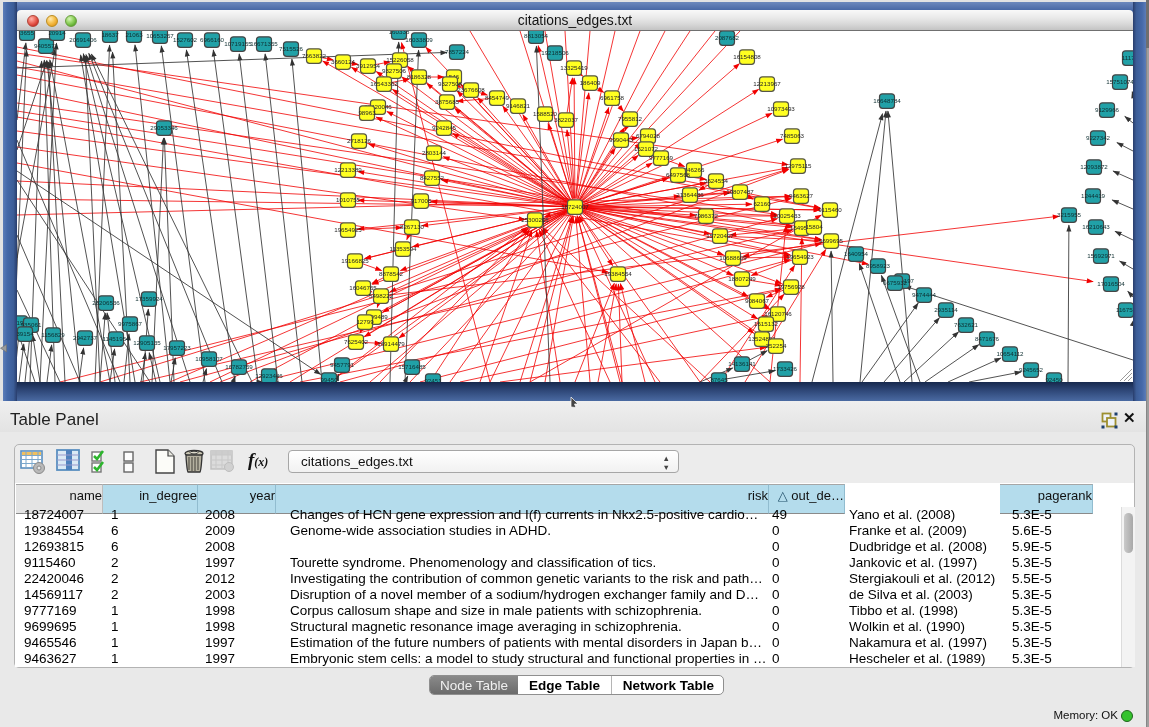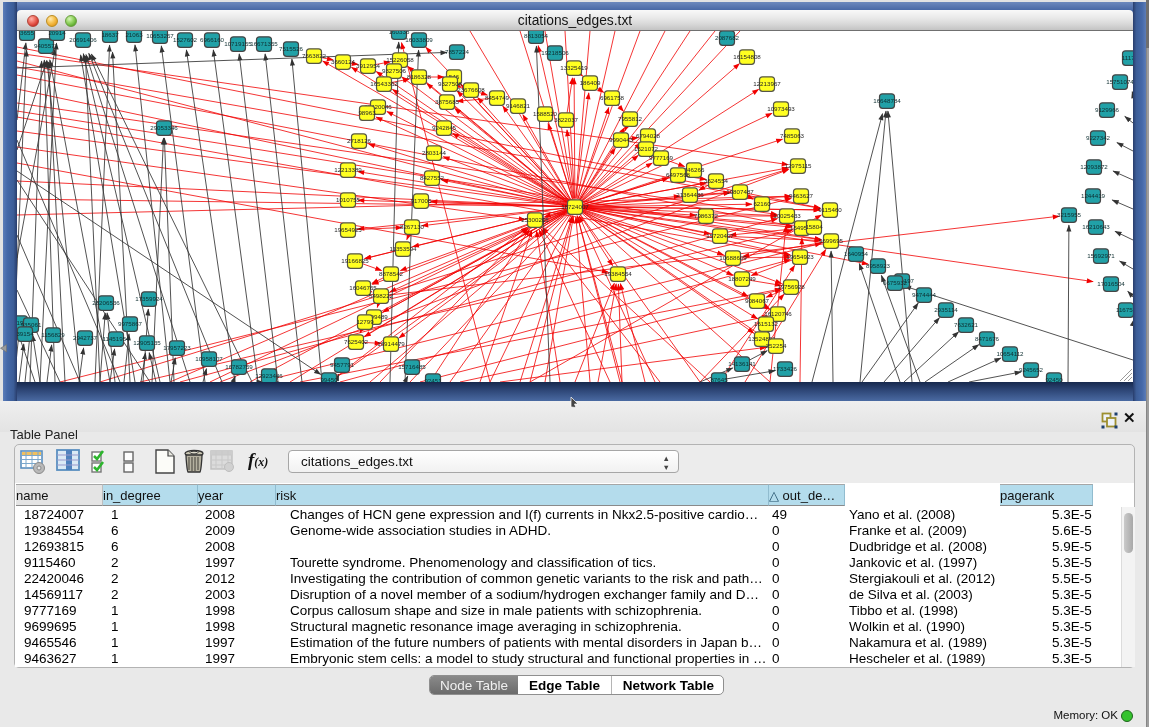--- a/index.html
+++ b/index.html
@@ -17,38 +17,38 @@
  border-bottom:1px solid #707070;border-radius:4px 4px 0 0;z-index:2}
 #titlebar .title {position:absolute;width:100%;text-align:center;top:3px;font-size:13.8px;color:#141414}
 .tl {position:absolute;top:4.5px;width:12px;height:12px;border-radius:50%}
 #tl1 {left:10px;background:radial-gradient(circle at 35% 30%,#ffb3ab,#ee6d60 40%,#d0342a 75%,#a62019);border:1px solid #b04438}
 #tl2 {left:29px;background:radial-gradient(circle at 35% 30%,#ffe9b0,#f7c454 40%,#e8a123 75%,#b57b12);border:1px solid #bb8c20}
 #tl3 {left:48px;background:radial-gradient(circle at 35% 30%,#d6f5b8,#95d564 40%,#5fad2f 75%,#3f7f1c);border:1px solid #699c3f}
 #canvas {position:absolute;left:17px;top:31px;width:1116px;height:351px;background:#fff;z-index:1;font-family:"Liberation Sans",sans-serif}
 #cursor {position:absolute;left:570px;top:396px;z-index:6}
 #tpanel {position:absolute;left:0;top:401px;width:1149px;height:326px;background:#e9e9e9;z-index:3}
 #tpanel .ptitle {position:absolute;left:0;top:0;width:1146px;height:31px;background:linear-gradient(#efefef,#e3e3e3)}
-#tpanel .ptitle span {position:absolute;left:10px;top:26px;font-size:13px;color:#222}
+#tpanel .ptitle span {position:absolute;left:10px;top:9px;font-size:17px;color:#222}
 #floatico {position:absolute;left:1101px;top:11px}
 #closeico {position:absolute;left:1123px;top:8px;font-size:15px;font-weight:bold;color:#111}
 #innerbox {position:absolute;left:14px;top:444px;width:1121px;height:224px;background:#ececec;border:1px solid #b3b3b3;border-radius:5px;z-index:3}
 #tablewhite {position:absolute;left:15px;top:483px;width:1119px;height:184px;background:#fff;z-index:3}
 #combo {position:absolute;left:288px;top:450px;width:391px;height:23px;background:linear-gradient(#ffffff,#f1f1f1);border:1px solid #a6a6a6;border-radius:4px;z-index:4}
 #combo span {position:absolute;left:12px;top:3px;font-size:13.5px;color:#111}
 #combo .arr {position:absolute;right:8px;top:2.5px;font-size:7.5px;color:#444;line-height:9px;text-align:center}
-.th {position:absolute;top:484px;height:22px;font-size:13px;color:#111;text-align:left;line-height:22px;background:#b4dcec;border-right:1px solid #91bccf;border-top:1px solid #a6a6a6;border-bottom:1px solid #8a8a8a;z-index:4}
+.th {position:absolute;top:484px;height:30px;font-size:13px;color:#111;text-align:right;line-height:22px;background:#b4dcec;border-right:1px solid #91bccf;border-top:1px solid #a6a6a6;border-bottom:1px solid #8a8a8a;z-index:4}
 .tr {position:absolute;left:0;width:1119px;height:16px;font-size:13.5px;color:#000;white-space:nowrap;z-index:4}
 .c {position:absolute;overflow:hidden;height:16px}
 .c0 {left:24px;width:78px}
 .c1 {left:111px;width:86px}
 .c2 {left:205px;width:70px}
 .c3 {left:290px;width:477px;text-overflow:ellipsis}
 .c4 {left:772px;width:71px}
 .c5 {left:849px;width:149px}
-.c6 {left:1052px;width:84px}
+.c6 {left:1012px;width:84px}
 #sbar {position:absolute;left:1121px;top:507px;width:14px;height:160px;background:#f3f3f3;border-left:1px solid #dcdcdc;z-index:5}
 #sbar .thumb {position:absolute;left:2px;top:6px;width:9px;height:40px;background:linear-gradient(90deg,#cacaca,#a8a8a8);border-radius:5px}
 #tabs {position:absolute;left:429px;top:675px;width:295px;height:20px;border:1px solid #8f8f8f;border-radius:5px;background:#fff;overflow:hidden;z-index:4}
 .seg {position:absolute;top:0;height:100%;font-size:13.5px;text-align:center;line-height:19px;color:#000;font-weight:bold}
 #tabs #seg1 {left:0;width:88px;background:linear-gradient(#8a8a8a,#6b6b6b);color:#f0f0f0;font-weight:normal}
 #seg2 {left:88px;width:94px;border-right:1px solid #b5b5b5}
 #seg3 {left:182px;width:113px}
 #mem {position:absolute;left:0;top:709px;width:1118px;text-align:right;font-size:11.5px;color:#111;z-index:4}
 #memdot {position:absolute;left:1121px;top:710px;width:12px;height:12px;border-radius:50%;background:#35c32e;border:1px solid #20641d;z-index:4}
 </style></head>
@@ -1064,21 +1064,21 @@
       <span class="c c4">0</span>
       <span class="c c5">Wolkin et al. (1990)</span>
       <span class="c c6">5.3E-5</span>
     </div>
 <div class="tr" style="top:635px">
       <span class="c c0">9465546</span>
       <span class="c c1">1</span>
       <span class="c c2">1997</span>
       <span class="c c3">Estimation of the future numbers of patients with mental disorders in Japan base…</span>
       <span class="c c4">0</span>
-      <span class="c c5">Nakamura et al. (1989)</span>
+      <span class="c c5">Nakamura et al. (1997)</span>
       <span class="c c6">5.3E-5</span>
     </div>
 <div class="tr" style="top:651px">
       <span class="c c0">9463627</span>
       <span class="c c1">1</span>
       <span class="c c2">1997</span>
       <span class="c c3">Embryonic stem cells: a model to study structural and functional properties in car…</span>
       <span class="c c4">0</span>
       <span class="c c5">Hescheler et al. (1989)</span>
       <span class="c c6">5.3E-5</span>

